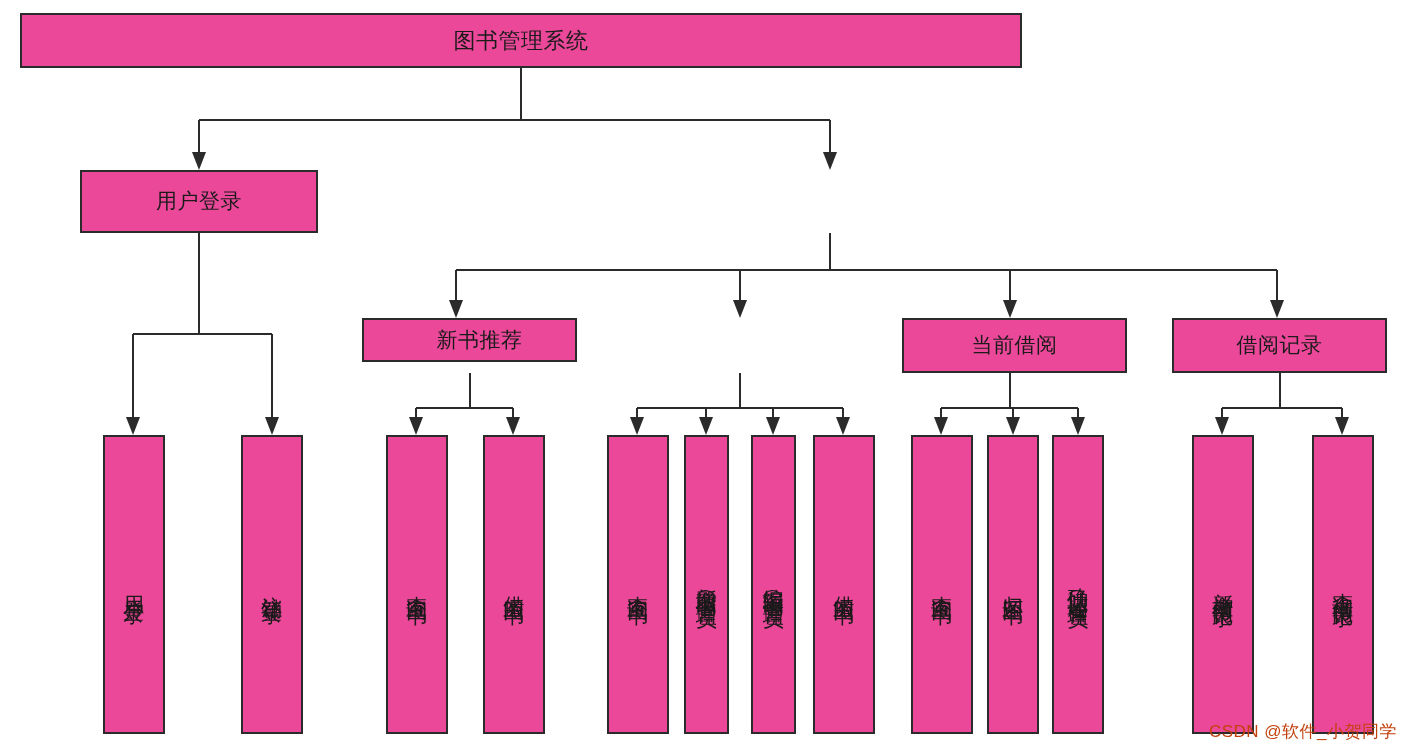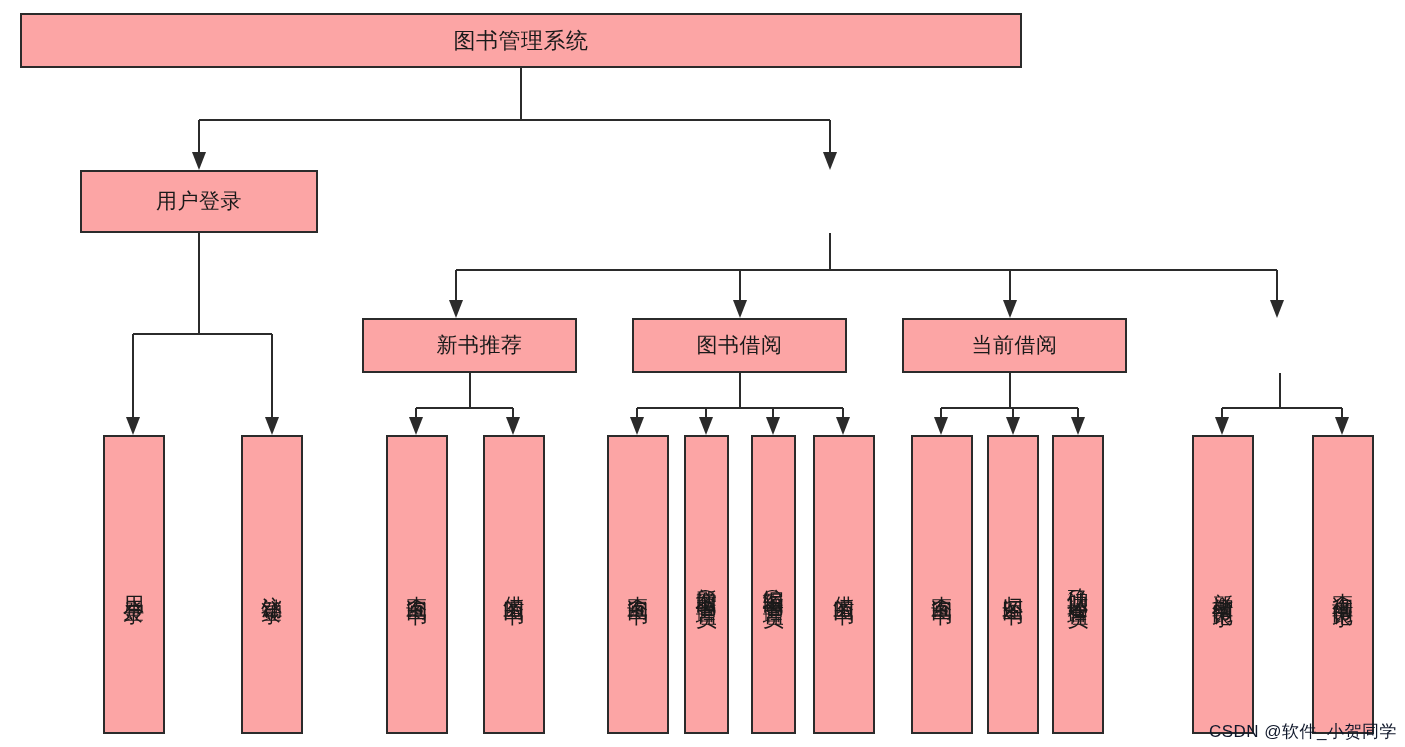--- a/index.html
+++ b/index.html
@@ -23,21 +23,21 @@
     left: 0;
     top: 0;
     width: 1405px;
     height: 747px;
     pointer-events: none;
   }
   .node {
     position: absolute;
     box-sizing: border-box;
     border: 2px solid #2b2b2b;
-    background: #fca5a5;
+    background: #ec4899;
     display: flex;
     align-items: center;
     justify-content: center;
     color: #1a1a1a;
     text-align: center;
   }
   .node.horiz {
     font-size: 21px;
     line-height: 1.25;
     letter-spacing: 0.5px;
@@ -56,21 +56,21 @@
     white-space: nowrap;
   }
   .node.root {
     font-size: 22px;
   }
   #watermark {
     position: absolute;
     right: 8px;
     bottom: 4px;
     font-size: 17px;
-    color: #0f172a;
+    color: #c2410c;
     letter-spacing: 0.5px;
     user-select: none;
     white-space: nowrap;
   }
 </style>
 </head>
 <body>
 
 <div id="canvas">
 
@@ -130,28 +130,28 @@
     </svg>
 
   <div class="node horiz root" style="left:20px;top:13px;width:1002px;height:55px;">
     <span class="label">图书管理系统</span>
   </div>
 
   <div class="node horiz" style="left:80px;top:170px;width:238px;height:63px;">
     <span class="label">用户登录</span>
   </div>
 
-  <div class="node horiz" style="left:362px;top:318px;width:215px;height:55px;padding-left:20px;">
+  <div class="node horiz" style="left:362px;top:318px;width:215px;height:44px;padding-left:20px;">
     <span class="label">新书推荐</span>
-  </div>
-  <div class="node horiz" style="left:632px;top:318px;width:215px;height:55px;">
-    <span class="label">图书借阅</span>
   </div>
   <div class="node horiz" style="left:902px;top:318px;width:225px;height:55px;">
     <span class="label">当前借阅</span>
+  </div>
+  <div class="node horiz" style="left:1172px;top:318px;width:215px;height:55px;">
+    <span class="label">借阅记录</span>
   </div>
 
   <div class="node vert" style="left:103px;top:435px;width:62px;height:299px;">
     <span class="label">用户登录</span>
   </div>
   <div class="node vert" style="left:241px;top:435px;width:62px;height:299px;">
     <span class="label">注销登录</span>
   </div>
 
   <div class="node vert" style="left:386px;top:435px;width:62px;height:299px;">

